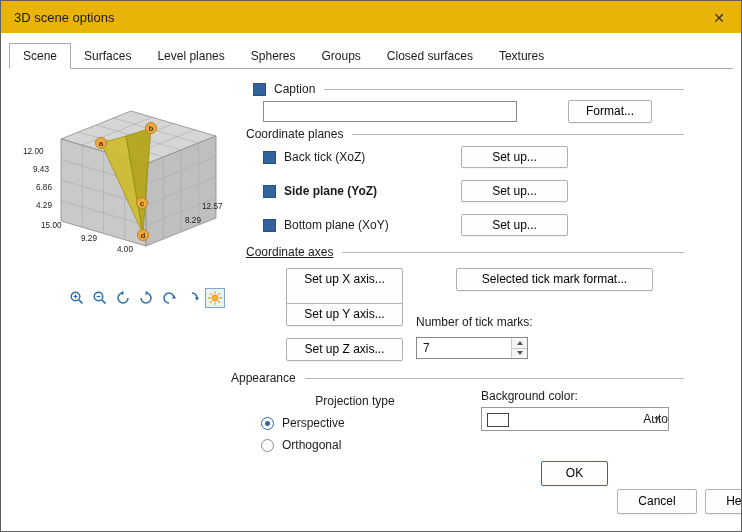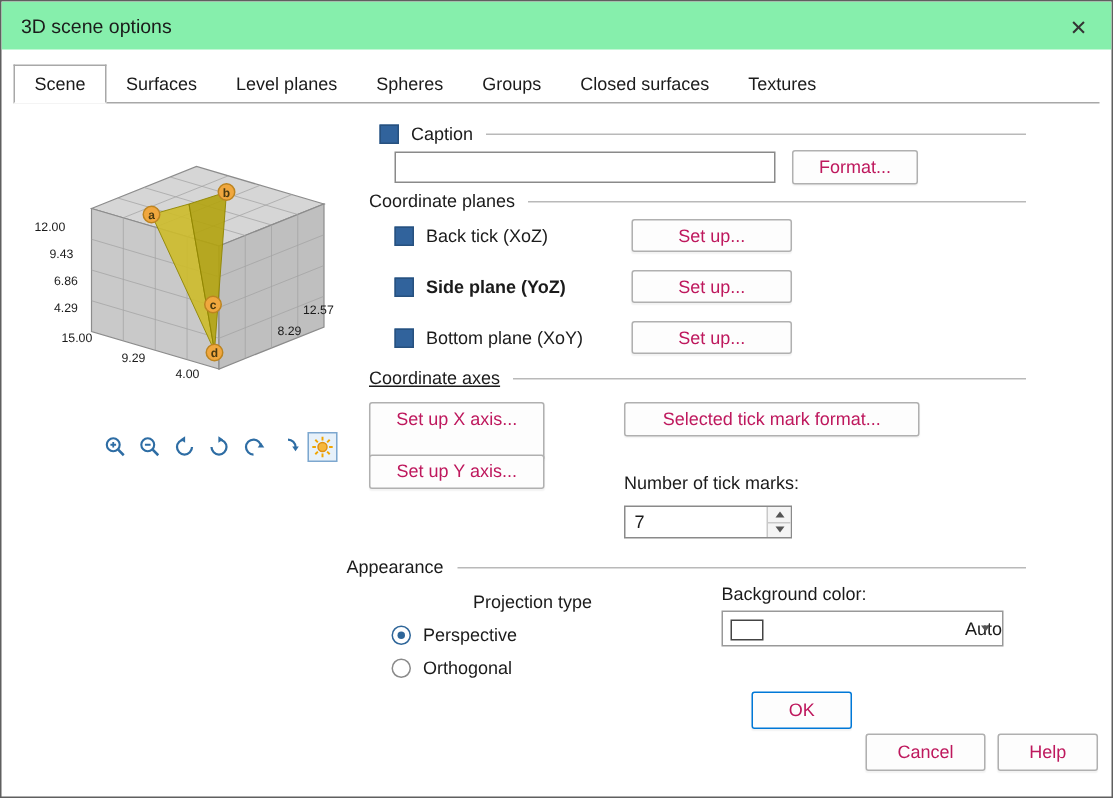--- a/index.html
+++ b/index.html
@@ -1,28 +1,28 @@
 <!DOCTYPE html>
 <html><head>
 <meta charset="utf-8">
 <style>
   html,body{margin:0;padding:0;background:#e8e8e8;}
   body{font-family:"Liberation Sans",sans-serif;font-size:12px;color:#1b1b1b;}
   .dialog{position:relative;width:742px;height:532px;background:#ffffff;border:1px solid #5f5f5f;box-sizing:border-box;overflow:hidden;}
   
-  .titlebar{position:absolute;left:0;top:0;right:0;height:32px;background:#86efac;}
+  .titlebar{position:absolute;left:0;top:0;right:0;height:32px;background:#eab308;}
   .title{position:absolute;left:13px;top:9px;font-size:13px;}
   .close-btn{position:absolute;right:8px;top:6px;width:28px;height:22px;line-height:22px;text-align:center;font-size:14px;color:#333;cursor:default;}
   
   .tabs{position:absolute;left:8px;right:8px;top:41px;height:26px;border-bottom:1px solid #a8a8a8;display:flex;align-items:flex-end;}
   .tab{box-sizing:border-box;height:22px;line-height:21px;padding:0 13px;color:#1b1b1b;white-space:nowrap;}
   .tab.active{height:26px;line-height:25px;background:#fff;border:1px solid #a8a8a8;border-bottom:1px solid #fff;margin-bottom:-1px;}
   
   .abs{position:absolute;}
-  .btn{position:absolute;box-sizing:border-box;background:#fdfdfd;border:1px solid #b0b0b0;border-radius:2px;text-align:center;font-size:12px;color:#be185d;box-shadow:0 1px 1px rgba(0,0,0,0.05);}
+  .btn{position:absolute;box-sizing:border-box;background:#fdfdfd;border:1px solid #b0b0b0;border-radius:2px;text-align:center;font-size:12px;color:#000000;box-shadow:0 1px 1px rgba(0,0,0,0.05);margin-left:40px;}
   .btn.default{border-color:#0078d7;}
   .hdr-row{position:absolute;display:flex;align-items:center;height:14px;}
   .hdr-row .rule{flex:1;height:1px;background:#b9b9b9;margin-left:9px;}
   .cb-row{position:absolute;display:flex;align-items:center;height:16px;}
   .checkbox{width:13px;height:13px;box-sizing:border-box;background:#31639c;border:1px solid #27517f;margin-right:8px;flex:none;}
   .radio{width:13px;height:13px;box-sizing:border-box;border:1px solid #8a8a8a;border-radius:50%;background:#fff;margin-right:8px;position:relative;flex:none;}
   .radio.sel{border-color:#2f6699;}
   .radio.sel::after{content:"";position:absolute;left:3px;top:3px;width:5px;height:5px;border-radius:50%;background:#2f6699;}
   .text-input{position:absolute;box-sizing:border-box;border:1px solid #8a8a8a;background:#fff;font-family:"Liberation Sans",sans-serif;font-size:12px;padding:0 5px;}
   
@@ -179,20 +179,21 @@
   <div class="btn" style="left:420px;top:213px;width:107px;height:22px;line-height:20px;">Set up...</div>
 
   <div class="hdr-row" style="left:245px;top:244px;width:438px;text-decoration:underline;">
     <span>Coordinate axes</span>
     <span class="rule"></span>
   </div>
 
   <div class="btn" style="left:245px;top:267px;width:117px;height:39px;line-height:21px;">Set up X axis...</div>
   <div class="btn" style="left:415px;top:267px;width:197px;height:23px;line-height:21px;">Selected tick mark format...</div>
   <div class="btn" style="left:245px;top:302px;width:117px;height:23px;line-height:21px;">Set up Y axis...</div>
+  <div class="btn" style="left:245px;top:337px;width:117px;height:23px;line-height:21px;">Set up Z axis...</div>
 
   <div class="abs" style="left:415px;top:314px;">Number of tick marks:</div>
   <div class="spinner" style="left:415px;top:336px;width:112px;height:22px;">
     <span class="value">7</span>
     <div class="spin">
       <div class="spin-btn">
           <div class="tri-up"></div>
         </div>
       <div class="spin-btn">
           <div class="tri-down"></div>

